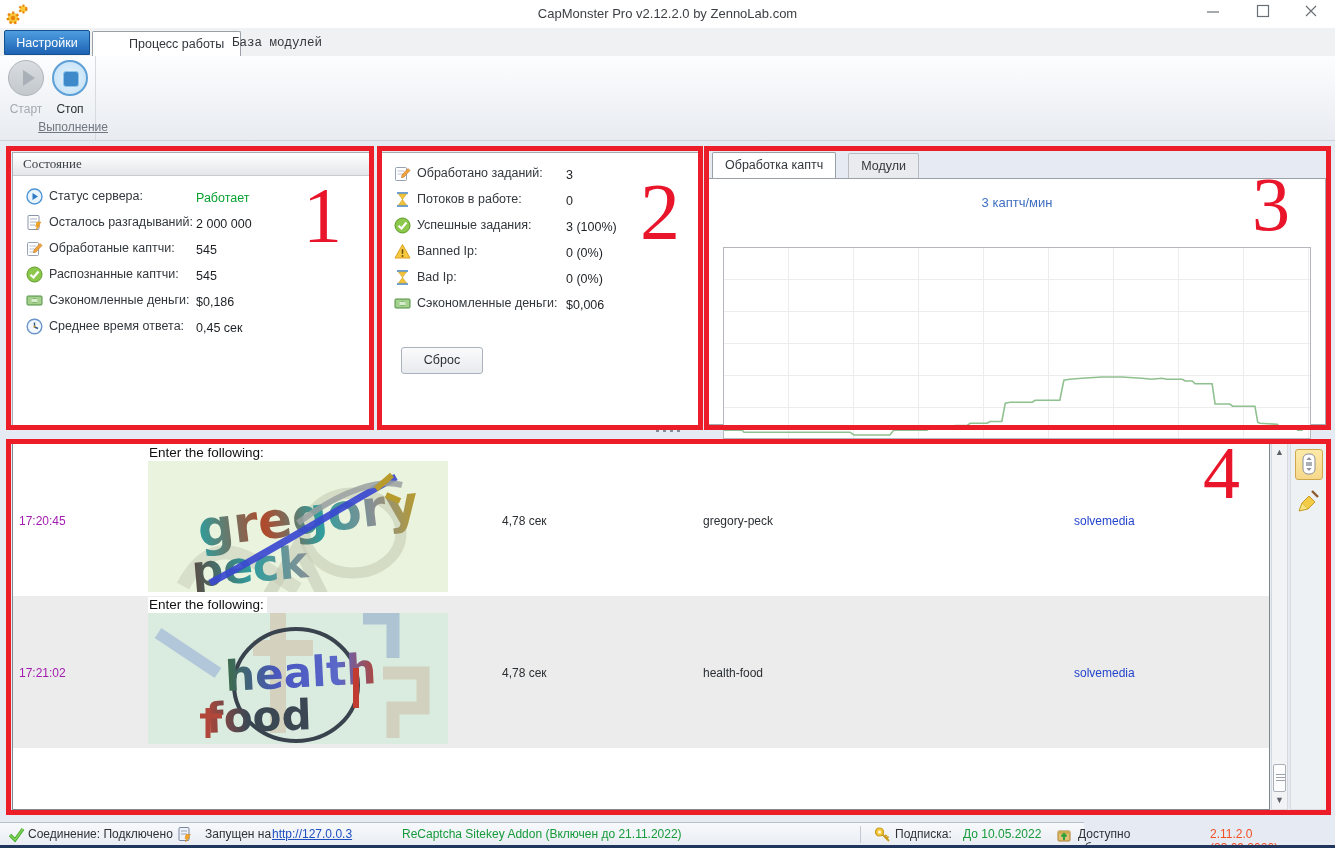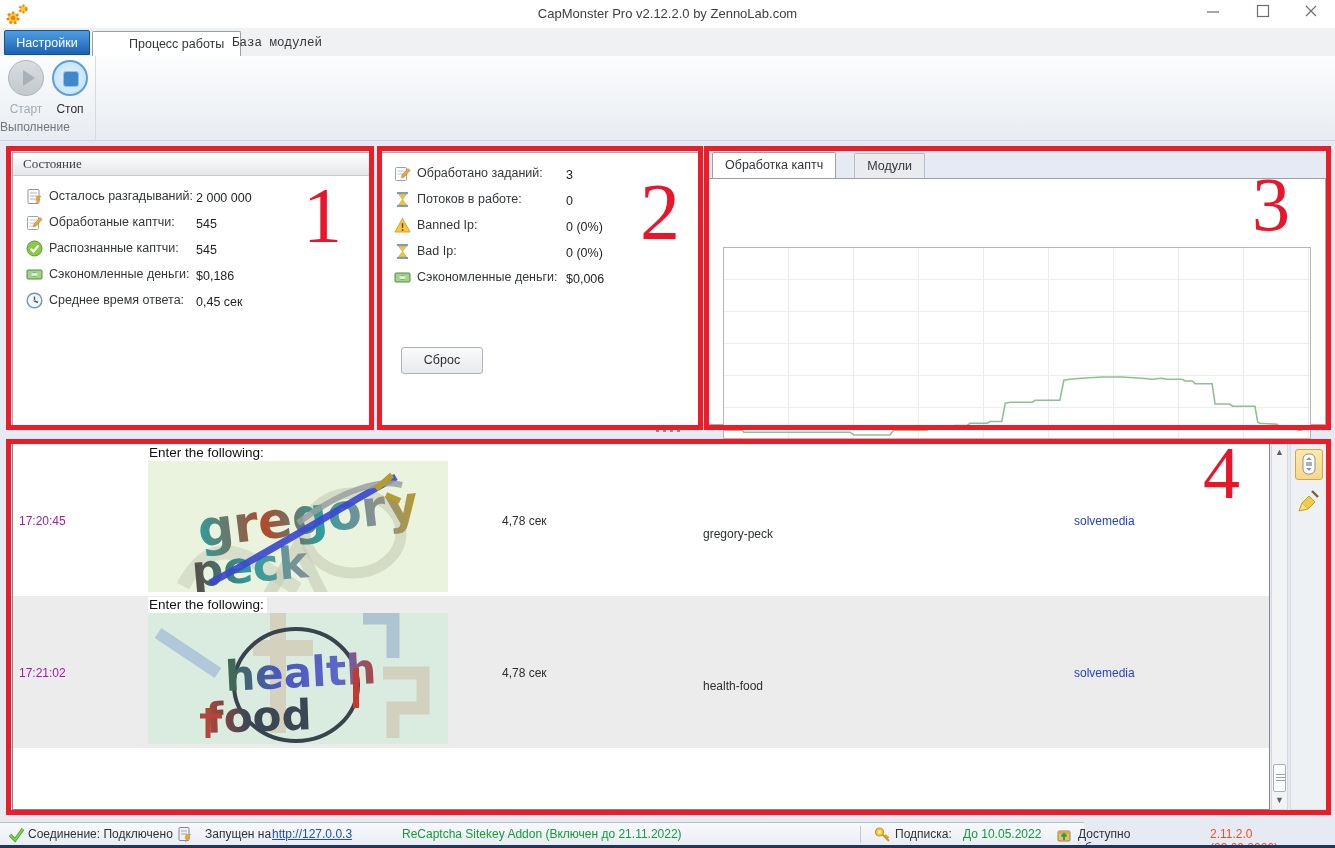--- a/index.html
+++ b/index.html
@@ -30,55 +30,55 @@
   .rbtn .circle { display:inline-block; width:36px; height:36px; border-radius:50%; }
   .rbtn .lab { display:block; margin-top:3px; font-size:12px; }
   .btn-start { left:5px; }
   .btn-start .circle { background:linear-gradient(#d9dde1,#c3c8cd); border:1px solid #aeb4ba; position:relative; }
   .btn-start .circle::after { content:""; position:absolute; left:14px; top:9px; border-left:12px solid #a9b0b7; border-top:8px solid transparent; border-bottom:8px solid transparent; }
   .btn-start .lab { color:#a4aab1; }
   .btn-stop  { left:49px; }
   .btn-stop .circle { background:radial-gradient(#e8f4fd,#bedff5); border:2px solid #5e9fd6; position:relative; }
   .btn-stop .circle::after { content:""; position:absolute; left:9px; top:9px; width:14px; height:14px; border-radius:3px; background:#3e89c9; border:1px solid #8ec4ec; }
   .btn-stop .lab { color:#2b2f33; }
-  .group-label { left:0; top:64px; width:108px; text-align:left; color:#70777e; font-size:12px; }
+  .group-label { left:0; top:64px; width:108px; text-align:right; color:#70777e; font-size:12px;text-decoration:underline; }
 
   
   .panel { background:#fff; border:1px solid #a7acb3; }
   .panel-header { height:23px; line-height:22px; padding-left:10px; background:linear-gradient(#ffffff,#e4e6e9); border-bottom:1px solid #c9cccf; color:#3a3f44; font-size:13px;font-family:Liberation Serif, serif; }
   .stat-rows { padding-top:10px; }
   .stat-row { position:relative; height:26px; line-height:17px; padding-left:36px; padding-top:2px; }
   .stat-row .icon { position:absolute; left:13px; top:2px; width:17px; height:17px; }
   .stat-row .lbl { color:#33373c; font-size:12.5px; }
   .stat-row .val { position:absolute; top:4px; font-size:12.5px; color:#1d2024; }
   .p1 .val { left:183px; } .p2 .val { left:185px; }
   .val.green { color:#09a133; }
   .reset-btn { left:20px; top:194px; width:82px; height:27px; background:linear-gradient(#fbfbfc,#e8eaed); border:1px solid #aab3bd; border-radius:3px; text-align:center; line-height:25px; font-size:12.5px; color:#2b2f33; }
 
   
   .chart-tabs { left:4px; top:0; height:26px; }
-  .ctab { display:inline-block; height:26px; line-height:25px; padding:0 12px; font-size:12.5px; color:#33373c; border:1px solid #b9bec4; border-bottom:none; background:#e9ebee; border-radius:2px 2px 0 0; margin-right:18px; vertical-align:bottom; }
+  .ctab { display:inline-block; height:26px; line-height:25px; padding:0 12px; font-size:12.5px; color:#33373c; border:1px solid #b9bec4; border-bottom:none; background:#e9ebee; border-radius:2px 2px 0 0; margin-right:12px; vertical-align:bottom; }
   .ctab.selected { background:#fff; border-color:#9aa0a6; height:27px; }
   .chart-body { left:0; top:26px; width:618px; height:247px; background:#fff; border-top:1px solid #9aa0a6; }
   .chart-title { width:100%; text-align:center; margin-top:16px; color:#3f6fbf; font-size:13px; }
   .plot { left:14px; top:68px; width:588px; height:192px; border:1px solid #b4b8bd; background-color:#fff;
           background-image: repeating-linear-gradient(to right, transparent 0, transparent 64px, #ececec 64px, #ececec 65px),
                             repeating-linear-gradient(to bottom, transparent 0, transparent 31px, #ececec 31px, #ececec 32px); }
   .plot svg { position:absolute; left:0; top:0; }
 
   
   .cap-list { left:12px; top:443px; width:1258px; height:367px; background:#fff; border:1px solid #81878f; overflow:hidden; }
   .cap-row { position:relative; width:100%; height:152px; }
   .cap-row.alt { background:#ececec; }
   .cap-time { position:absolute; left:6px; top:70px; font-size:12px; color:#a21caf; }
   .cap-block { position:absolute; left:135px; top:1px; width:300px; height:150px; }
   .cap-prompt { display:inline-block; background:#fff; color:#111; font-size:13.5px; padding:0 3px 1px 1px; }
   .cap-img { display:block; width:300px; height:131px; }
   .cap-dur { position:absolute; left:489px; top:70px; }
-  .cap-ans { position:absolute; left:690px; top:70px;margin-top:13px; }
+  .cap-ans { position:absolute; left:690px; top:70px; }
   .cap-prov { position:absolute; left:1061px; top:70px; color:#2244cc; }
 
   
   .vscroll { left:1271px; top:443px; width:17px; height:367px; background:#f2f3f5; border:1px solid #d5d8dc; }
   .varrow { left:0; width:15px; height:17px; text-align:center; line-height:16px; font-size:9px; color:#5a6068; }
   .vthumb { left:1px; top:320px; width:13px; height:28px; background:#fdfdfd; border:1px solid #aab0b8; border-radius:2px; }
   .vthumb i { position:absolute; left:2px; top:12px; width:9px; height:1px; background:#9aa2ab; box-shadow:0 3px 0 #9aa2ab, 0 -3px 0 #9aa2ab; }
 
   
   .tool-strip { left:1290px; top:443px; width:37px; height:367px; background:#eef1f4; border:1px solid #d8dbe0; }
@@ -182,20 +182,28 @@
       </div>
       <div class="abs group-label">Выполнение</div>
     </div>
   </div>
 
   <div class="abs panel p1" style="left:12px; top:152px; width:360px; height:275px;">
     <div class="panel-header">Состояние</div>
     <div class="stat-rows">
       <div class="stat-row">
         <svg class="icon" viewBox="0 0 17 17">
+            <circle cx="8.5" cy="8.5" r="7.5" fill="#eaf4fc" stroke="#4f94d4" stroke-width="1.4"></circle>
+            <path d="M6.5 5 L12 8.5 L6.5 12 Z" fill="#2f7cc4"></path>
+          </svg>
+        <span class="lbl">Статус сервера:</span>
+        <span class="val green">Работает</span>
+      </div>
+      <div class="stat-row">
+        <svg class="icon" viewBox="0 0 17 17">
             <rect x="2" y="1.5" width="11" height="14" rx="1" fill="#fff" stroke="#8a94a8"></rect>
             <line x1="4" y1="5" x2="11" y2="5" stroke="#aab4c4"></line>
             <line x1="4" y1="8" x2="11" y2="8" stroke="#aab4c4"></line>
             <line x1="4" y1="11" x2="9" y2="11" stroke="#aab4c4"></line>
             <path d="M11 8 L15 8 L12.5 11.5 L14 11.5 L10 16 L11.2 12.3 L9.6 12.3 Z" fill="#f5a623" stroke="#d4820a" stroke-width="0.5"></path>
           </svg>
         <span class="lbl">Осталось разгадываний:</span>
         <span class="val">2 000 000</span>
       </div>
       <div class="stat-row">
@@ -255,20 +263,28 @@
             <rect x="3" y="1" width="11" height="2" fill="#6a9fd8"></rect>
             <rect x="3" y="14" width="11" height="2" fill="#6a9fd8"></rect>
             <path d="M4.5 3 L12.5 3 L8.5 8.5 Z" fill="#f3c33c" stroke="#caa22a" stroke-width="0.6"></path>
             <path d="M4.5 14 L12.5 14 L8.5 8.5 Z" fill="#f3c33c" stroke="#caa22a" stroke-width="0.6"></path>
           </svg>
         <span class="lbl">Потоков в работе:</span>
         <span class="val">0</span>
       </div>
       <div class="stat-row">
         <svg class="icon" viewBox="0 0 17 17">
+            <circle cx="8.5" cy="8.5" r="7.5" fill="#8cc84b" stroke="#5d9a24"></circle>
+            <path d="M4.5 8.8 L7.5 11.5 L12.5 5.5" fill="none" stroke="#fff" stroke-width="2.2"></path>
+          </svg>
+        <span class="lbl">Успешные задания:</span>
+        <span class="val">3 (100%)</span>
+      </div>
+      <div class="stat-row">
+        <svg class="icon" viewBox="0 0 17 17">
             <path d="M8.5 1.5 L16 15 L1 15 Z" fill="#f7c93f" stroke="#dd9f22"></path>
             <rect x="7.7" y="6" width="1.6" height="5" rx="0.8" fill="#6b510e"></rect>
             <circle cx="8.5" cy="13" r="1" fill="#6b510e"></circle>
           </svg>
         <span class="lbl">Banned Ip:</span>
         <span class="val">0 (0%)</span>
       </div>
       <div class="stat-row">
         <svg class="icon" viewBox="0 0 17 17">
             <rect x="3" y="1" width="11" height="2" fill="#6a9fd8"></rect>
@@ -290,20 +306,21 @@
       </div>
     </div>
     <div class="abs reset-btn">Сброс</div>
   </div>
 
   <div class="abs" style="left:708px; top:152px; width:620px; height:275px;">
     <div class="abs chart-tabs">
       <span class="ctab selected">Обработка каптч</span><span class="ctab">Модули</span>
     </div>
     <div class="abs chart-body panel" style="border-top:1px solid #9aa0a6;">
+      <div class="chart-title">3 каптч/мин</div>
       <div class="abs plot">
         <svg width="586" height="190" viewBox="0 0 586 190">
           <polyline points="0.0,182.1 18.2,182.1 19.9,184.2 126.0,184.2 130.1,187.0 165.8,187.0 169.9,182.1 202.8,182.1 206.3,180.3 228.0,180.3 230.9,177.5 243.2,177.5 246.1,175.3 263.1,175.3 266.0,173.5 277.8,173.5 281.3,155.1 286.0,154.2 308.2,154.2 311.2,152.3 335.8,152.3 339.9,132.1 345.7,131.2 358.0,130.3 378.0,129.0 397.9,129.0 417.8,130.3 427.8,131.2 437.7,130.3 443.0,131.2 458.3,131.2 461.2,133.0 468.2,133.0 471.1,135.8 488.1,135.8 491.1,156.0 505.7,156.0 508.6,158.2 530.9,158.2 533.8,174.4 536.2,175.3 553.2,176.3 556.1,179.3 570.8,179.3 573.7,182.1 577.8,182.1 581.3,179.3 586.0,179.3" fill="none" stroke="#8fc08f" stroke-width="1.6"></polyline>
         </svg>
       </div>
     </div>
   </div>
 
   <div class="abs cap-list">
     <div class="cap-row">

